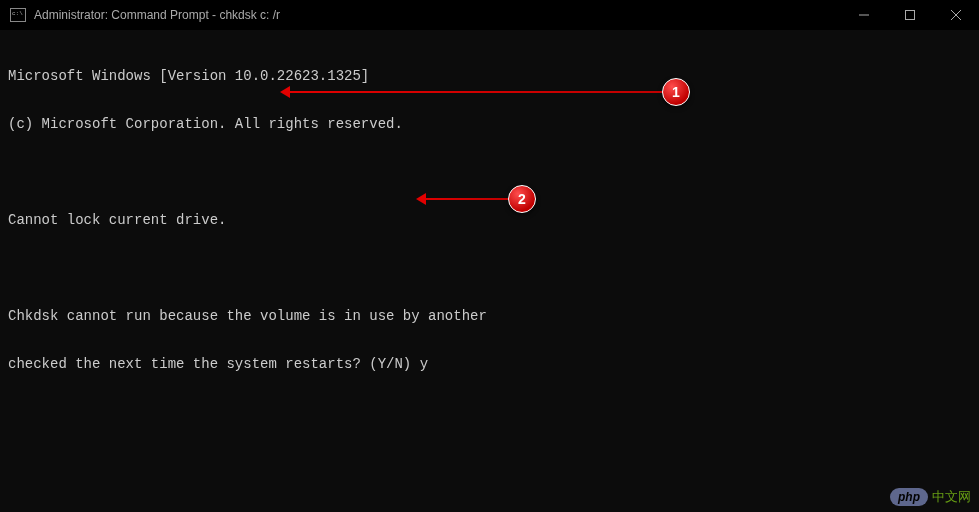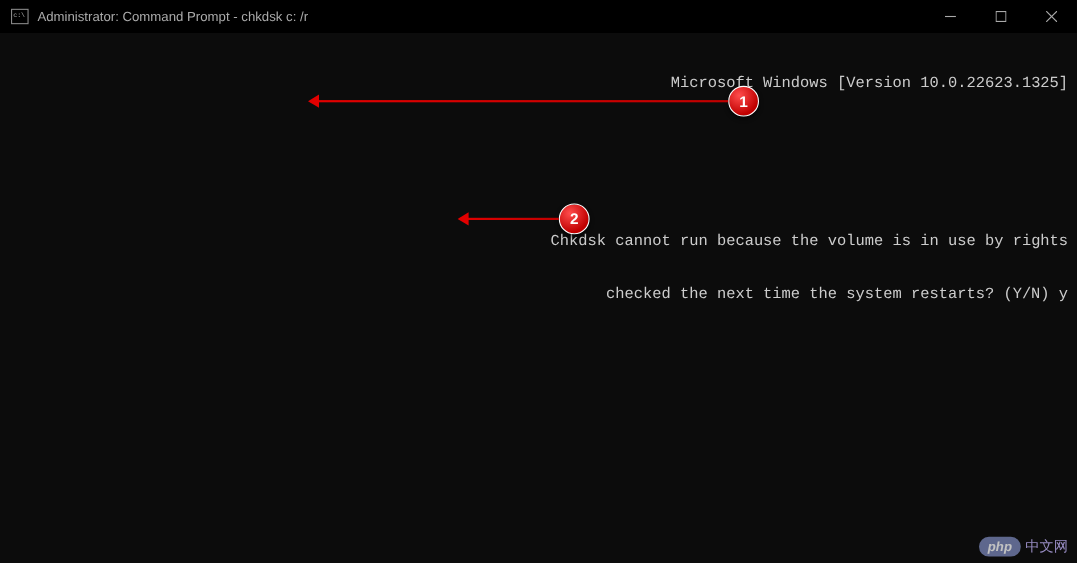--- a/index.html
+++ b/index.html
@@ -68,21 +68,20 @@
     .terminal {
       padding: 6px 8px;
       color: #cccccc;
       font-size: 14px;
       line-height: 16px;
       white-space: pre;
       font-family: Consolas, 'Courier New', monospace;
     }
     .terminal-line {
       min-height: 16px;
-      text-align: right;
     }
     .annotation {
       position: absolute;
       display: flex;
       align-items: center;
       gap: 0;
     }
     .arrow {
       position: relative;
       height: 2px;
@@ -129,30 +128,30 @@
       position: absolute;
       bottom: 6px;
       right: 8px;
       display: flex;
       align-items: center;
       gap: 4px;
       opacity: 0.75;
     }
     .php-logo {
       background: #7a86b8;
-      color: #ffffff;
+      color: #000000;
       font-family: sans-serif;
       font-weight: bold;
       font-size: 12px;
       padding: 2px 8px;
       border-radius: 10px;
       font-style: italic;
     }
     .watermark-text {
-      color: #c4b5fd;
+      color: #84cc16;
       font-size: 13px;
       font-family: sans-serif;
     }
   </style>
 </head>
 <body>
 
 <div class="titlebar">
   <div class="titlebar-left">
     <div class="cmd-icon"></div>
@@ -173,23 +172,25 @@
       <svg viewBox="0 0 10 10">
           <line x1="0" y1="0" x2="10" y2="10" stroke="currentColor" stroke-width="1"></line>
           <line x1="10" y1="0" x2="0" y2="10" stroke="currentColor" stroke-width="1"></line>
         </svg>
     </div>
   </div>
 </div>
 
 <div class="terminal">
   <div class="terminal-line">Microsoft Windows [Version 10.0.22623.1325]</div>
+  <div class="terminal-line">(c) Microsoft Corporation. All rights reserved.</div>
   <div class="terminal-line"></div>
+  <div class="terminal-line">Cannot lock current drive.</div>
   <div class="terminal-line"></div>
-  <div class="terminal-line">Chkdsk cannot run because the volume is in use by rights</div>
+  <div class="terminal-line">Chkdsk cannot run because the volume is in use by another</div>
   <div class="terminal-line">checked the next time the system restarts? (Y/N) y</div>
 </div>
 
 <div class="annotation annotation-1">
   <div class="arrow"></div>
   <div class="badge">1</div>
 </div>
 
 <div class="annotation annotation-2">
   <div class="arrow"></div>

